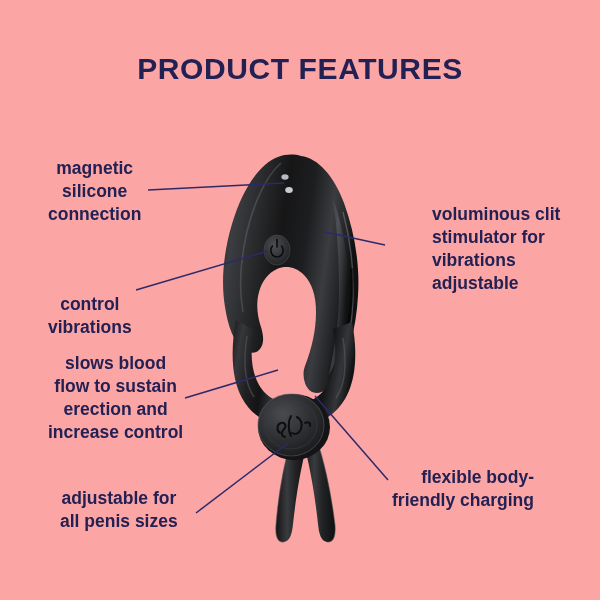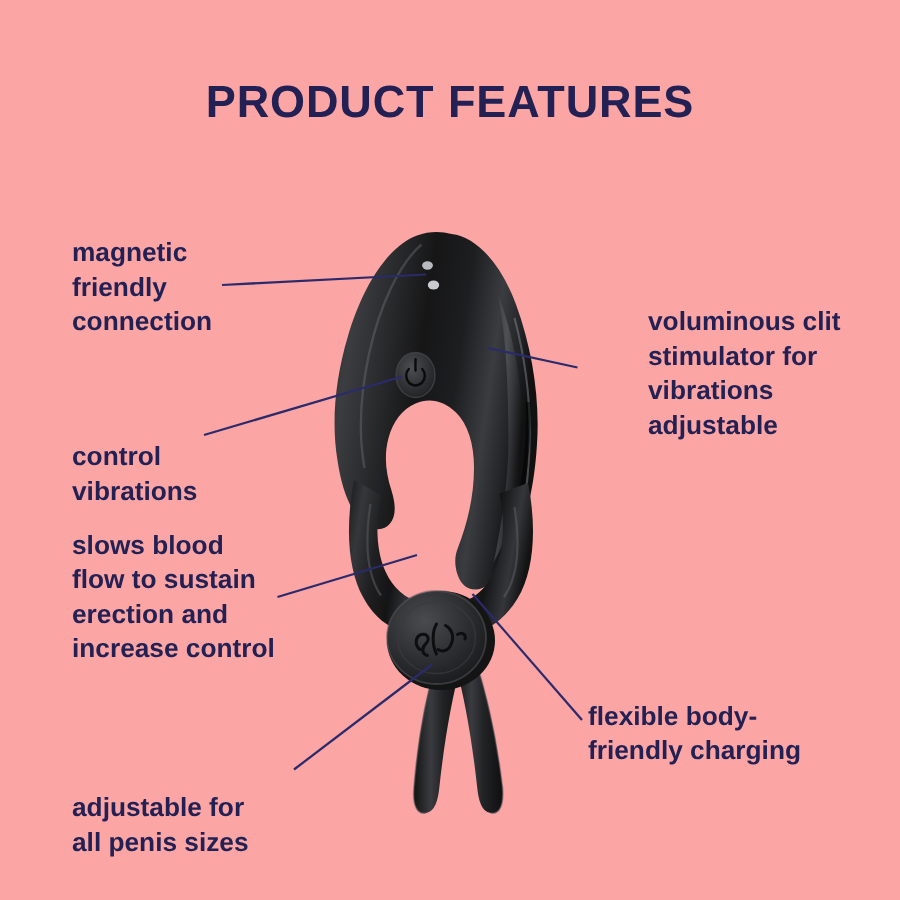--- a/index.html
+++ b/index.html
@@ -32,20 +32,21 @@
     white-space: nowrap;
   }
   .label {
     position: absolute;
     color: #232154;
     font-family: "Liberation Sans", sans-serif;
     font-weight: bold;
     font-size: 17.5px;
     line-height: 23px;
     white-space: nowrap;
+    text-align: center;
   }
   .label .ln { display: block; }
   .label.right { text-align: left; }
 
   #art-layer, #lines-layer {
     position: absolute;
     left: 0;
     top: 0;
     width: 600px;
     height: 600px;
@@ -197,46 +198,46 @@
     <line x1="148" y1="190" x2="284" y2="183"></line>
     <line x1="136" y1="290" x2="268" y2="251"></line>
     <line x1="385" y1="245" x2="325" y2="232"></line>
     <line x1="185" y1="398" x2="278" y2="370"></line>
     <line x1="388" y1="480" x2="315" y2="396"></line>
     <line x1="196" y1="513" x2="288" y2="443"></line>
   </svg>
 
   <div class="label" style="left:48px; top:157px;">
     <span class="ln">magnetic</span>
-    <span class="ln">friendly</span>
+    <span class="ln">silicone</span>
     <span class="ln">connection</span>
   </div>
 
   <div class="label" style="left:48px; top:265px;margin-top:28px;">
     <span class="ln">control</span>
     <span class="ln">vibrations</span>
   </div>
 
   <div class="label" style="left:48px; top:352px;">
     <span class="ln">slows blood</span>
     <span class="ln">flow to sustain</span>
     <span class="ln">erection and</span>
     <span class="ln">increase control</span>
   </div>
 
-  <div class="label" style="left:48px; top:487px;margin-top:40px;">
+  <div class="label" style="left:60px; top:487px;">
     <span class="ln">adjustable for</span>
     <span class="ln">all penis sizes</span>
   </div>
 
   <div class="label right" style="left:392px; top:203px;margin-left:40px;">
     <span class="ln">voluminous clit</span>
     <span class="ln">stimulator for</span>
     <span class="ln">vibrations</span>
     <span class="ln">adjustable</span>
   </div>
 
-  <div class="label right" style="left:392px; top:466px;">
+  <div class="label right" style="left:392px; top:466px;text-align:right;">
     <span class="ln">flexible body-</span>
     <span class="ln">friendly charging</span>
   </div>
 
 </div>
 
 </body></html>

